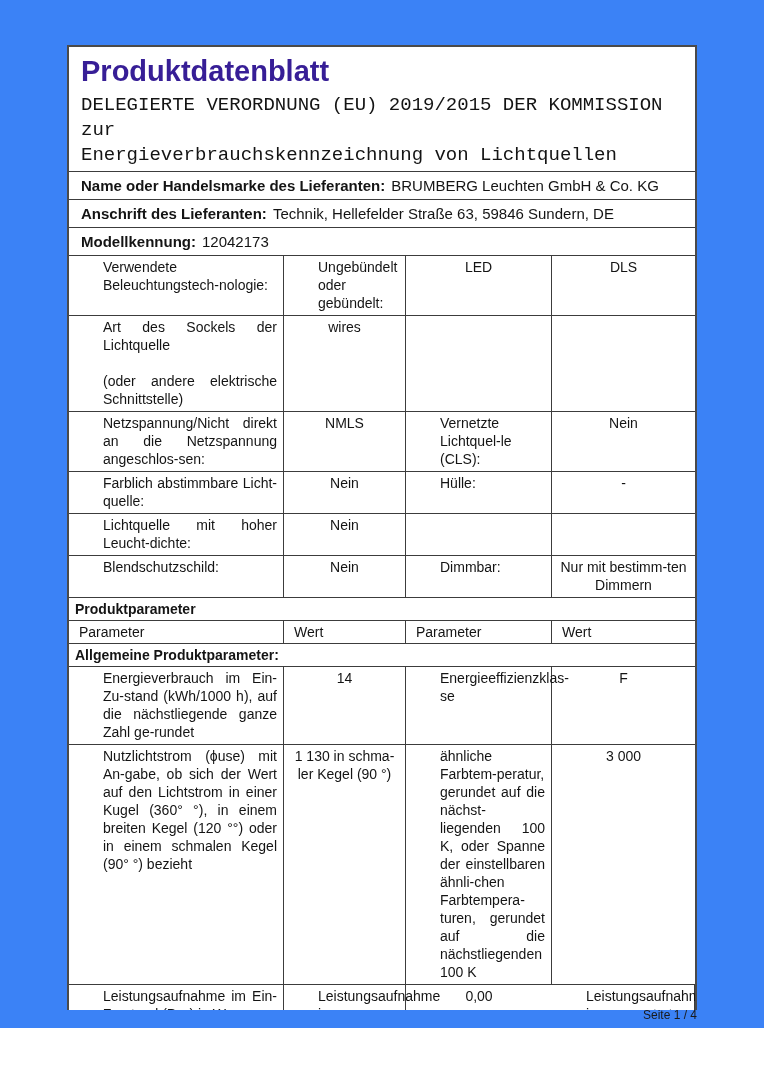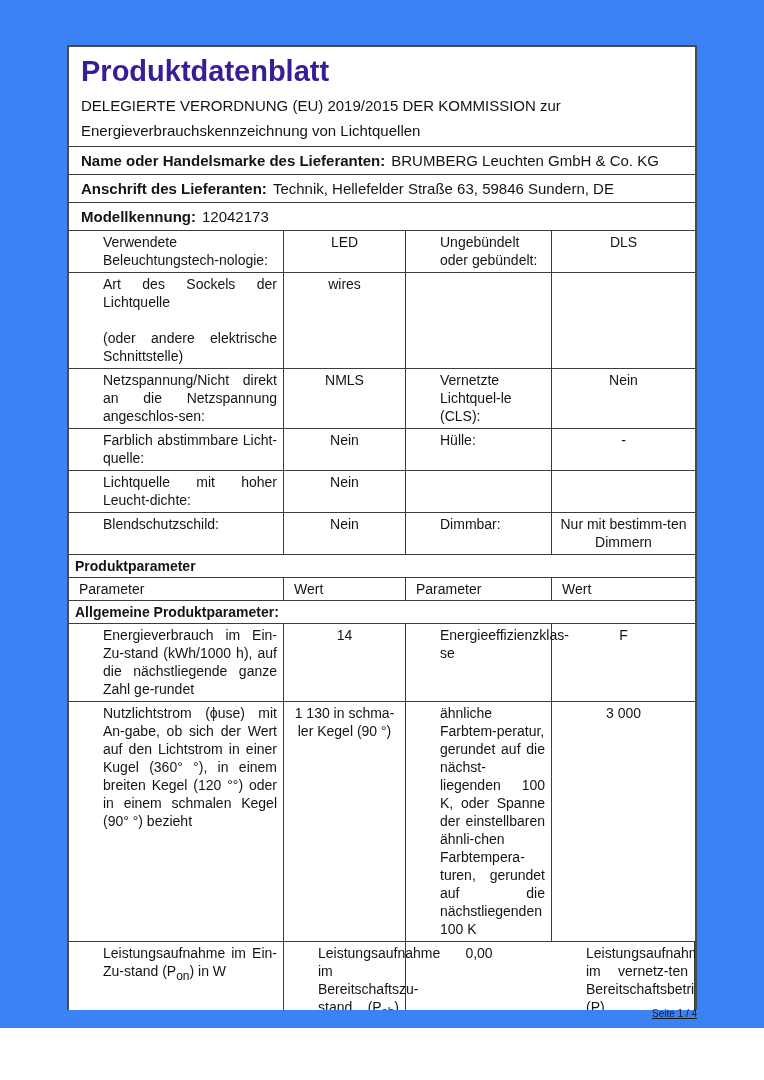--- a/index.html
+++ b/index.html
@@ -34,23 +34,24 @@
     padding:7px 12px 3px 12px;
   }
   .title{
     font-size:29px;
     line-height:34px;
     font-weight:bold;
     color:var(--accent);
     margin-bottom:5px;
   }
   .subtitle{
-    font-size:15px;
+    font-size:19px;
     line-height:25px;
     white-space:pre-line;
+    font-family:Liberation Mono, monospace;
   }
   .labelrow{
     border-top:1.5px solid var(--line);
     padding:4px 20px 4px 12px;
     font-size:15px;
     line-height:19px;
   }
   .lbl{font-weight:bold;}
   .val{margin-left:6px;}
   .tbl{
@@ -80,23 +81,22 @@
   sub{
     font-size:12px;
     line-height:0;
   }
   .footer{
     position:absolute;
     top:1008px;
     left:67px;
     width:630px;
     text-align:right;
-    font-size:10px;
+    font-size:12px;
     color:#1a1a1a;
-    text-decoration:underline;
   }
 </style>
 </head>
 <body>
 
 <div class="page">
   <div class="doc">
 
     <div class="titleblock">
       <div class="title">Produktdatenblatt</div>
@@ -112,22 +112,22 @@
       <span class="lbl">Anschrift des Lieferanten:</span><span class="val">Technik, Hellefelder Straße 63, 59846 Sundern, DE</span>
     </div>
 
     <div class="labelrow">
       <span class="lbl">Modellkennung:</span><span class="val">12042173</span>
     </div>
 
 
     <div class="tbl" id="tbl">
         <div class="c p br">Verwendete Beleuchtungstech-nologie:</div>
+        <div class="c p br">Ungebündelt oder gebündelt:</div>
         <div class="c v br">LED</div>
-        <div class="c p br">Ungebündelt oder gebündelt:</div>
         <div class="c v">DLS</div>
         <div class="c p br">Art des Sockels der Lichtquelle
 
 (oder andere elektrische Schnittstelle)</div>
         <div class="c v br">wires</div>
         <div class="c p br"></div>
         <div class="c v"></div>
         <div class="c p br">Netzspannung/Nicht direkt an die Netzspannung angeschlos-sen:</div>
         <div class="c v br">NMLS</div>
         <div class="c p br">Vernetzte Lichtquel-le (CLS):</div>

